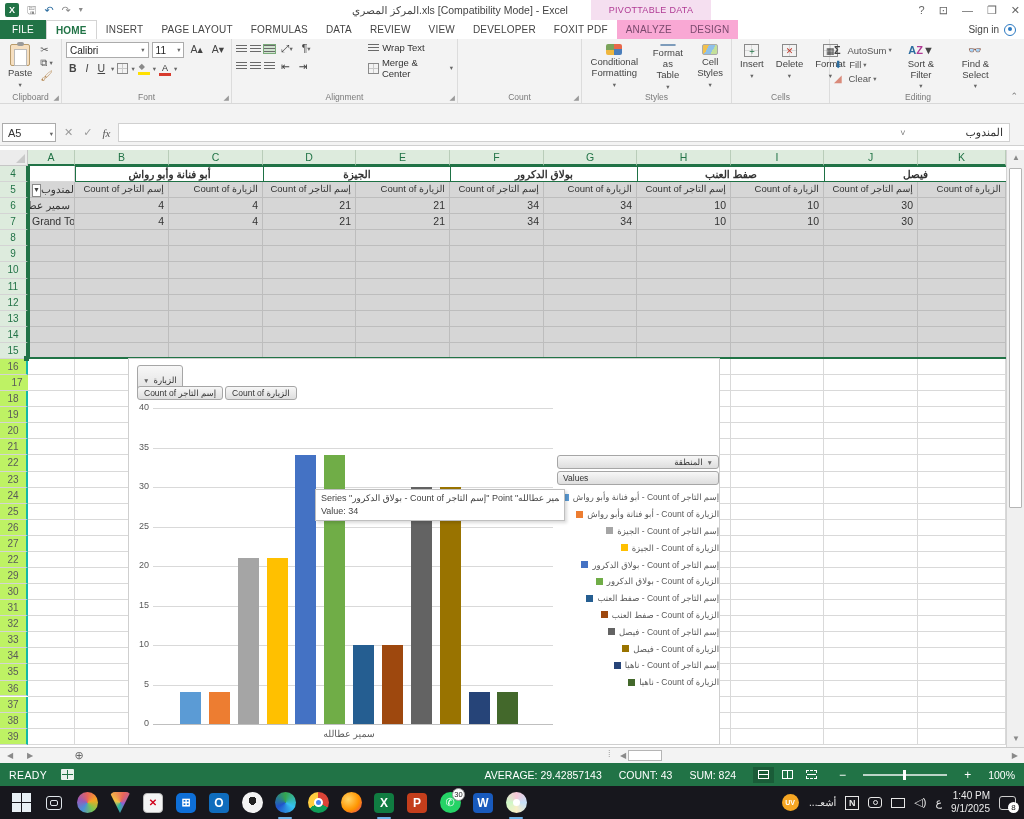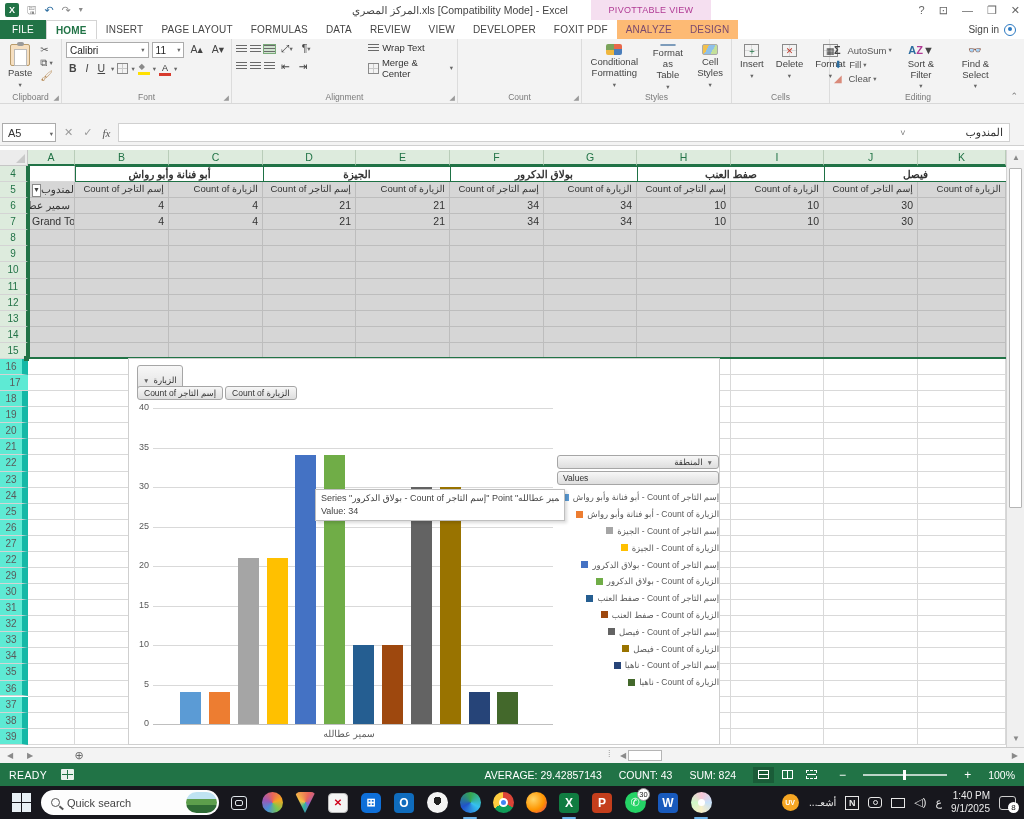--- a/index.html
+++ b/index.html
@@ -11,21 +11,21 @@
   .qbtn{color:#217346;font-size:11px;line-height:1}
   .qbtn.gray{color:#8a8a8a}
   #title-text{position:absolute;left:300px;width:320px;text-align:center;font-size:10.5px;color:#444;white-space:nowrap}
   #ctx-band{position:absolute;left:591px;top:0;width:120px;height:20px;background:#F5DFF0;color:#B03A94;font-size:9px;display:flex;align-items:center;justify-content:center;letter-spacing:.3px}
   #win-controls{position:absolute;right:4px;top:0;height:20px;display:flex;align-items:center;gap:14px;color:#666;font-size:11px}
   
   #tabrow{position:absolute;left:0;top:20px;width:1024px;height:19px;background:#fff;display:flex;align-items:stretch}
   .tab{padding:0 9px;display:flex;align-items:center;font-size:10px;color:#444;letter-spacing:.2px;cursor:default}
   .tab.file{background:#217346;color:#fff;padding:0 12px}
   .tab.active{background:#fff;color:#217346;border:1px solid #d4d4d4;border-bottom:none;font-weight:bold}
-  .tab.ctx{background:#fdba74;color:#7a4a6e}
+  .tab.ctx{background:#f9a8d4;color:#7a4a6e}
   #signin{position:absolute;right:8px;top:20px;height:19px;display:flex;align-items:center;gap:5px;font-size:10px;color:#444}
   .avatar{width:12px;height:12px;border-radius:50%;border:1px solid #2b79c2;position:relative}
   .avatar:after{content:"";position:absolute;left:3px;top:2px;width:4px;height:4px;border-radius:50%;background:#2b79c2}
   
   #ribbon{position:absolute;left:0;top:39px;width:1024px;height:65px;background:#F3F3F3;border-bottom:1px solid #D8D8D8;display:flex}
   .rgroup{position:relative;border-right:1px solid #DCDCDC;padding:3px 4px 13px 4px;display:flex;gap:4px}
   .rg-label{position:absolute;bottom:1px;left:0;right:0;text-align:center;font-size:8.5px;color:#7a7a7a}
   .launcher{position:absolute;bottom:1px;right:2px;font-size:7px;color:#9a9a9a}
   .bigbtn{display:flex;flex-direction:column;align-items:center;justify-content:flex-start;gap:2px;padding:2px 4px;font-size:9.5px;color:#444;text-align:center;line-height:1.15}
   .dd{font-size:6.5px;color:#666}
@@ -62,21 +62,21 @@
   #fx-btns{position:absolute;left:64px;top:3px;display:flex;gap:10px;align-items:center;height:19px;color:#9a9a9a;font-size:11px}
   #fx-btns .fx{font-style:italic;font-family:"Liberation Serif",serif;color:#555}
   #fb-input{position:absolute;left:118px;top:3px;right:14px;height:19px;background:#fff;border:1px solid #D0D0D0;display:flex;align-items:center;justify-content:flex-end;padding-right:6px;gap:60px;font-size:11px}
   #fb-chev{color:#777;font-size:9px}
   
   #grid{position:absolute;left:0;top:150px;width:1006px;height:597px;background:#fff;overflow:hidden}
   .gc{position:absolute;overflow:hidden;white-space:nowrap;font-size:10.5px;line-height:1.5}
   .colhdr{background:#DDEBDD;color:#217346;text-align:center;font-size:10.5px;border-right:1px solid #B9CDB9;border-bottom:2px solid #217346}
   .corner{background:#ECECEC;border-right:1px solid #C6C6C6;border-bottom:1px solid #C6C6C6;position:absolute}
   .corner:after{content:"";position:absolute;right:2px;bottom:2px;border-left:9px solid transparent;border-bottom:9px solid #C9C9C9}
-  .rowhdr{background:#5eead4;color:#5a5a5a;text-align:center;font-size:10px;border-right:6px solid #14b8a6;border-bottom:1px solid #D4D4D4}
+  .rowhdr{background:#bef264;color:#5a5a5a;text-align:center;font-size:10px;border-right:2px solid #14b8a6;border-bottom:1px solid #D4D4D4}
   .rowhdr.sel{background:#DDEBDD;color:#217346;border-right:2px solid #217346}
   .cell{border-right:1px solid #D9D9D9;border-bottom:1px solid #D9D9D9;background:#fff;padding:0 4px}
   .cell.gray{background:#D6D6D6;border-right:1px solid #BDBDBD;border-bottom:1px solid #BDBDBD}
   .cell.region{background:#fff;border:1px solid #1E7145;border-right:none;text-align:center;font-weight:bold;font-size:10.5px}
   .cell.region:last-of-type{border-right:1px solid #1E7145}
   .cell.num{text-align:right}
   .cell.ar{text-align:right;direction:rtl}
   .filterbox{display:inline-flex;width:13px;height:13px;border:1px solid #8a8a8a;background:#fff;align-items:center;justify-content:center;font-size:7px;color:#444;margin-top:1px}
   .selband-l{position:absolute;background:#217346}
   
@@ -149,21 +149,21 @@
 
   <div id="titlebar">
     <div class="qat">
       <span class="xlicon">X</span>
       <span class="qbtn gray">🖫</span>
       <span class="qbtn" style="color:#2b6c9f">↶</span>
       <span class="qbtn gray">↷</span>
       <span class="qbtn gray" style="font-size:8px">▾</span>
     </div>
     <div id="title-text">المركز المصري.xls  [Compatibility Mode] - Excel</div>
-    <div id="ctx-band">PIVOTTABLE VIEW</div>
+    <div id="ctx-band">PIVOTTABLE DATA</div>
     <div id="win-controls">
       <span>?</span>
       <span>⊡</span>
       <span>—</span>
       <span>❐</span>
       <span>✕</span>
     </div>
   </div>
 
   <div id="tabrow">
@@ -947,25 +947,20 @@
     </div>
   </div>
 
   <div id="taskbar">
     <div id="start">
         <span></span>
         <span></span>
         <span></span>
         <span></span>
       </div>
-    <div id="searchbox">
-      <span class="mag"></span>
-      <span style="font-size:11px">Quick search</span>
-      <span id="search-thumb"></span>
-    </div>
     <div id="tb-icons" style="display:flex;gap:7px">
         <div class="tbi">
           <span class="task-view-ic"></span>
         </div>
         <div class="tbi">
           <span class="ci" style="background:conic-gradient(#E9655B,#F5A623,#7AC74F,#4A90D9,#9B59B6,#E9655B)"></span>
         </div>
         <div class="tbi">
           <span class="ci" style="border-radius:5px;background:conic-gradient(from 200deg,#2BB5A0,#F5C544,#E9655B,#8E5BD9,#2BB5A0);clip-path:polygon(0 0,100% 0,50% 100%)"></span>
         </div>

